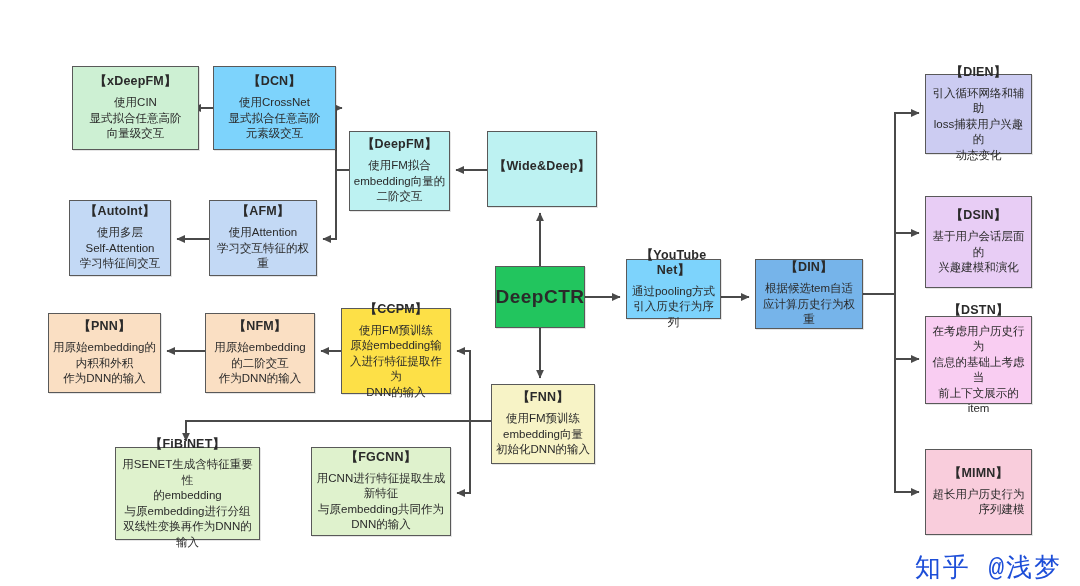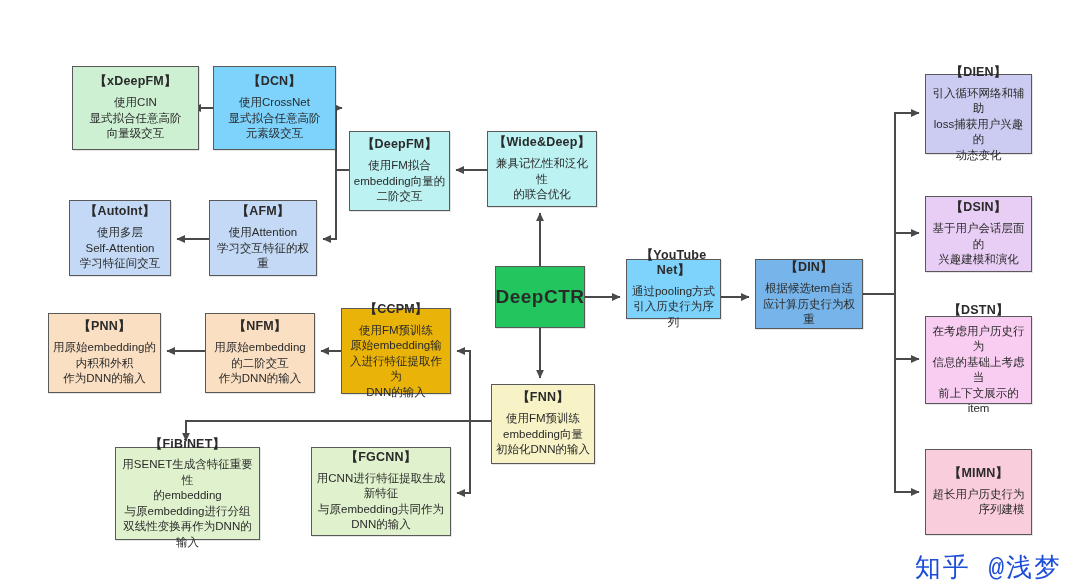--- a/index.html
+++ b/index.html
@@ -139,22 +139,20 @@
 元素级交互</div>
       </div>
       <div class="node" style="left: 349px; top: 131px; width: 101px; height: 80px; background: rgb(189, 242, 242); border-color: rgb(89, 89, 89);">
         <div class="ttl">【DeepFM】</div>
         <div class="dsc">使用FM拟合
 embedding向量的
 二阶交互</div>
       </div>
       <div class="node" style="left: 487px; top: 131px; width: 110px; height: 76px; background: rgb(189, 242, 242); border-color: rgb(89, 89, 89);">
         <div class="ttl">【Wide&amp;Deep】</div>
-        <div class="dsc">兼具记忆性和泛化性
-的联合优化</div>
       </div>
       <div class="node" style="left: 69px; top: 200px; width: 102px; height: 76px; background: rgb(195, 217, 245); border-color: rgb(89, 89, 89);">
         <div class="ttl">【AutoInt】</div>
         <div class="dsc">使用多层
 Self-Attention
 学习特征间交互</div>
       </div>
       <div class="node" style="left: 209px; top: 200px; width: 108px; height: 76px; background: rgb(195, 217, 245); border-color: rgb(89, 89, 89);">
         <div class="ttl">【AFM】</div>
         <div class="dsc">使用Attention
@@ -179,21 +177,21 @@
         <div class="dsc">用原始embedding的
 内积和外积
 作为DNN的输入</div>
       </div>
       <div class="node" style="left: 205px; top: 313px; width: 110px; height: 80px; background: rgb(250, 223, 195); border-color: rgb(89, 89, 89);">
         <div class="ttl">【NFM】</div>
         <div class="dsc">用原始embedding
 的二阶交互
 作为DNN的输入</div>
       </div>
-      <div class="node" style="left: 341px; top: 308px; width: 110px; height: 86px; background: #eab308; border-color: rgb(89, 89, 89);">
+      <div class="node" style="left: 341px; top: 308px; width: 110px; height: 86px; background: #fde047; border-color: rgb(89, 89, 89);">
         <div class="ttl">【CCPM】</div>
         <div class="dsc">使用FM预训练
 原始embedding输
 入进行特征提取作为
 DNN的输入</div>
       </div>
       <div class="node" style="left: 491px; top: 384px; width: 104px; height: 80px; background: rgb(247, 243, 198); border-color: rgb(89, 89, 89);">
         <div class="ttl">【FNN】</div>
         <div class="dsc">使用FM预训练
 embedding向量
@@ -213,21 +211,21 @@
 新特征
 与原embedding共同作为
 DNN的输入</div>
       </div>
       <div class="node" style="left: 925px; top: 74px; width: 107px; height: 80px; background: rgb(204, 204, 242); border-color: rgb(89, 89, 89);">
         <div class="ttl">【DIEN】</div>
         <div class="dsc">引入循环网络和辅助
 loss捕获用户兴趣的
 动态变化</div>
       </div>
-      <div class="node" style="left: 925px; top: 196px; width: 107px; height: 76px; background: rgb(232, 205, 245); border-color: rgb(89, 89, 89);">
+      <div class="node" style="left: 925px; top: 196px; width: 107px; height: 92px; background: rgb(232, 205, 245); border-color: rgb(89, 89, 89);">
         <div class="ttl">【DSIN】</div>
         <div class="dsc">基于用户会话层面的
 兴趣建模和演化</div>
       </div>
       <div class="node" style="left: 925px; top: 316px; width: 107px; height: 88px; background: rgb(249, 205, 242); border-color: rgb(89, 89, 89);">
         <div class="ttl">【DSTN】</div>
         <div class="dsc">在考虑用户历史行为
 信息的基础上考虑当
 前上下文展示的
 item</div>

